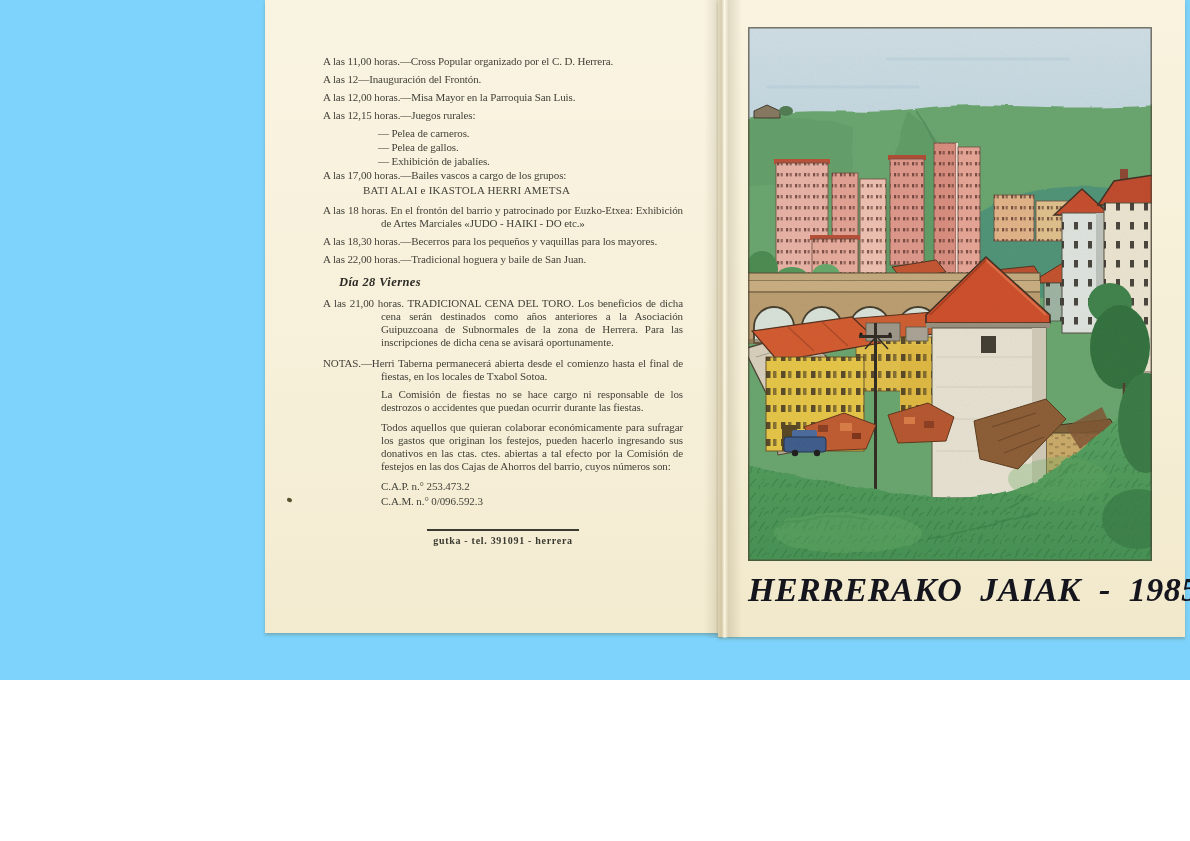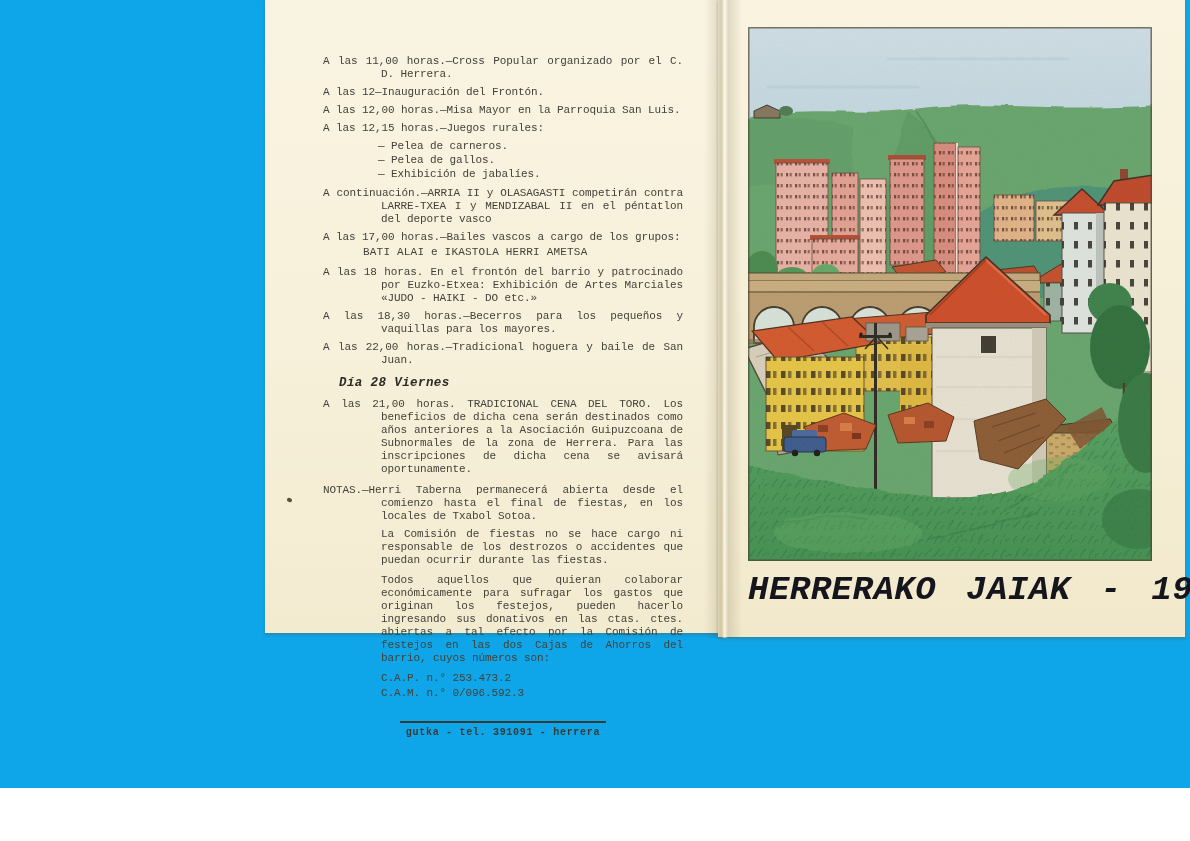--- a/index.html
+++ b/index.html
@@ -1,17 +1,17 @@
 <!DOCTYPE html>
 <html><head>
 <meta charset="utf-8">
 <style>
   html,body{margin:0;padding:0;background:#ffffff;}
-  .scan{position:relative;width:1190px;height:788px;background:#0ea5e9;overflow:hidden;
-        font-family:Liberation Mono, monospace;}
+  .scan{position:relative;width:1190px;height:680px;background:#7dd3fc;overflow:hidden;
+        font-family:Liberation Serif, serif;}
   .page{position:absolute;top:0;}
   .page-left{left:265px;width:453px;height:633px;
      background:linear-gradient(180deg,#f9f4e2 0%,#f7f0da 55%,#f3ebd0 100%);
      box-shadow:0 2px 3px rgba(90,78,36,.3);}
   .page-right{left:718px;width:467px;height:637px;
      background:linear-gradient(180deg,#f9f3df 0%,#f6efd7 55%,#f2e9cc 100%);
      box-shadow:0 2px 3px rgba(90,78,36,.3);}
   .fold{position:absolute;left:704px;top:0;width:38px;height:638px;pointer-events:none;
      background:linear-gradient(90deg,rgba(70,58,22,0) 0%,rgba(70,58,22,.10) 30%,
         rgba(122,100,48,.26) 46%,rgba(255,252,238,.55) 54%,rgba(70,58,22,.14) 64%,rgba(70,58,22,0) 100%);}
@@ -46,21 +46,20 @@
 
   <div class="page page-left">
     <div class="copy">
       <p class="entry">A las 11,00 horas.—Cross Popular organizado por el C. D. Herrera.</p>
       <p class="entry">A las 12—Inauguración del Frontón.</p>
       <p class="entry">A las 12,00 horas.—Misa Mayor en la Parroquia San Luis.</p>
       <p class="entry">A las 12,15 horas.—Juegos rurales:</p>
       <p class="sub">— Pelea de carneros.</p>
       <p class="sub">— Pelea de gallos.</p>
       <p class="sub">— Exhibición de jabalíes.</p>
-      <p class="entry after-subs">A continuación.—ARRIA II y OLASAGASTI competirán contra LARRE-TXEA I y MENDIZABAL II en el péntatlon del deporte vasco</p>
       <p class="entry" style="margin-bottom:2px">A las 17,00 horas.—Bailes vascos a cargo de los grupos:</p>
       <p class="groups">BATI ALAI e IKASTOLA HERRI AMETSA</p>
       <p class="entry">A las 18 horas.  En el frontón del barrio y patrocinado por Euzko-Etxea: Exhibición de Artes Marciales «JUDO - HAIKI - DO etc.»</p>
       <p class="entry">A las 18,30 horas.—Becerros para los pequeños y vaquillas para los mayores.</p>
       <p class="entry">A las 22,00 horas.—Tradicional hoguera y baile de San Juan.</p>
       <h2 class="day">Día 28 Viernes</h2>
       <p class="entry">A las 21,00 horas.  TRADICIONAL CENA DEL TORO. Los beneficios de dicha cena serán destinados como años anteriores a la Asociación Guipuzcoana de Subnormales de la zona de Herrera. Para las inscripciones de dicha cena se avisará oportunamente.</p>
       <p class="entry notas">NOTAS.—Herri Taberna permanecerá abierta desde el comienzo hasta el final de fiestas, en los locales de Txabol Sotoa.</p>
       <p class="note">La Comisión de fiestas no se hace cargo ni responsable de los destrozos o accidentes que puedan ocurrir durante las fiestas.</p>
       <p class="note">Todos aquellos que quieran colaborar económicamente para sufragar los gastos que originan los festejos, pueden hacerlo ingresando sus donativos en las ctas. ctes. abiertas a tal efecto por la Comisión de festejos en las dos Cajas de Ahorros del barrio, cuyos números son:</p>

